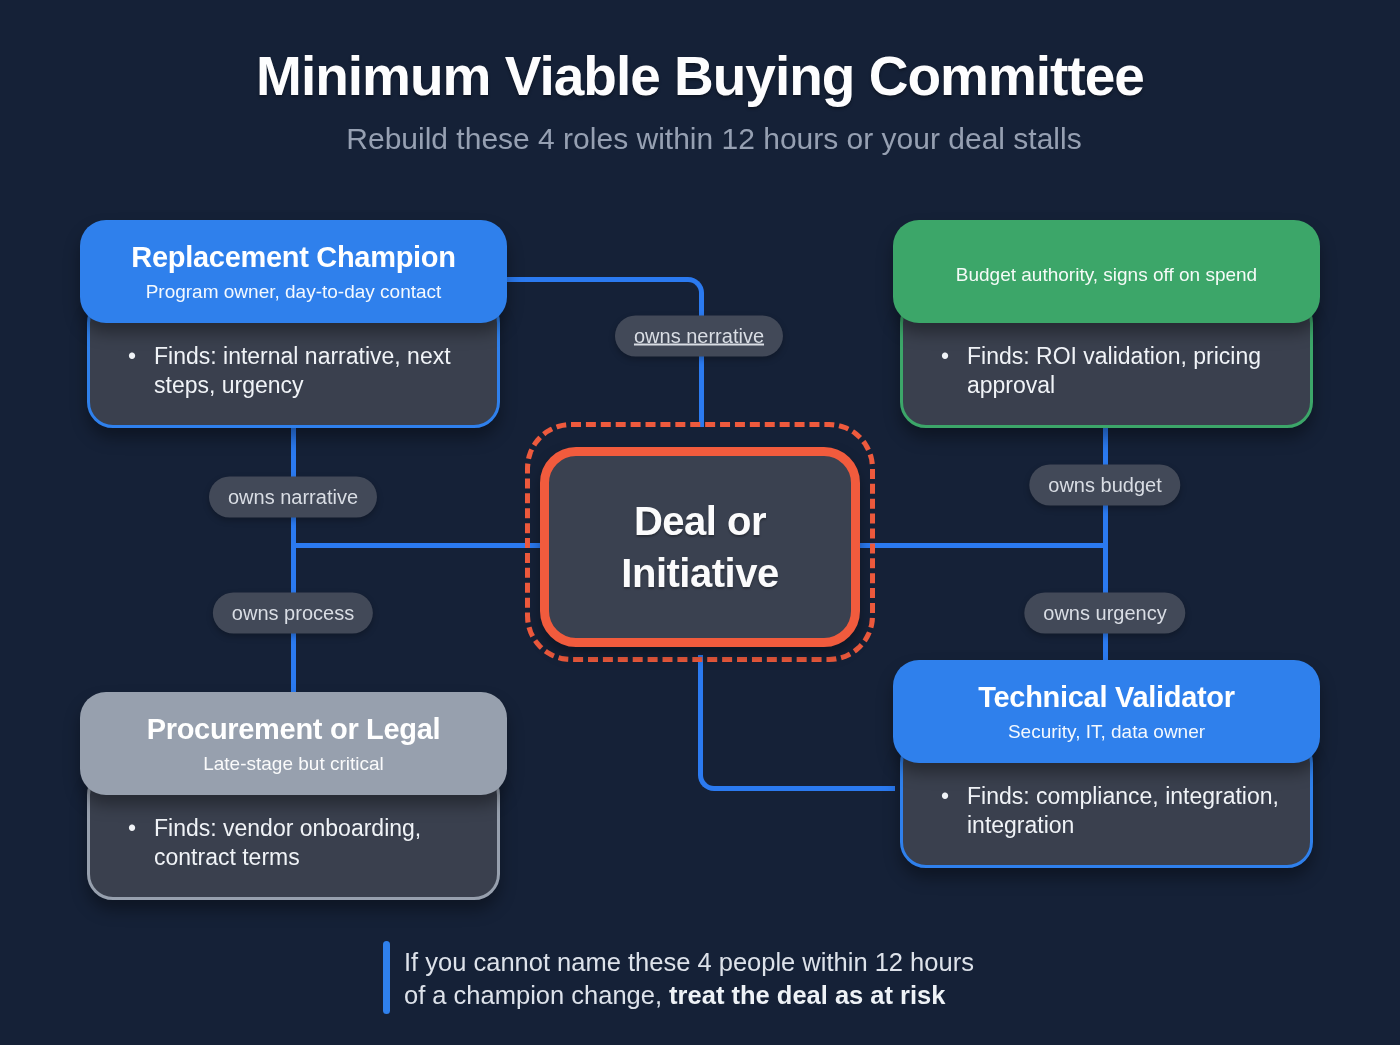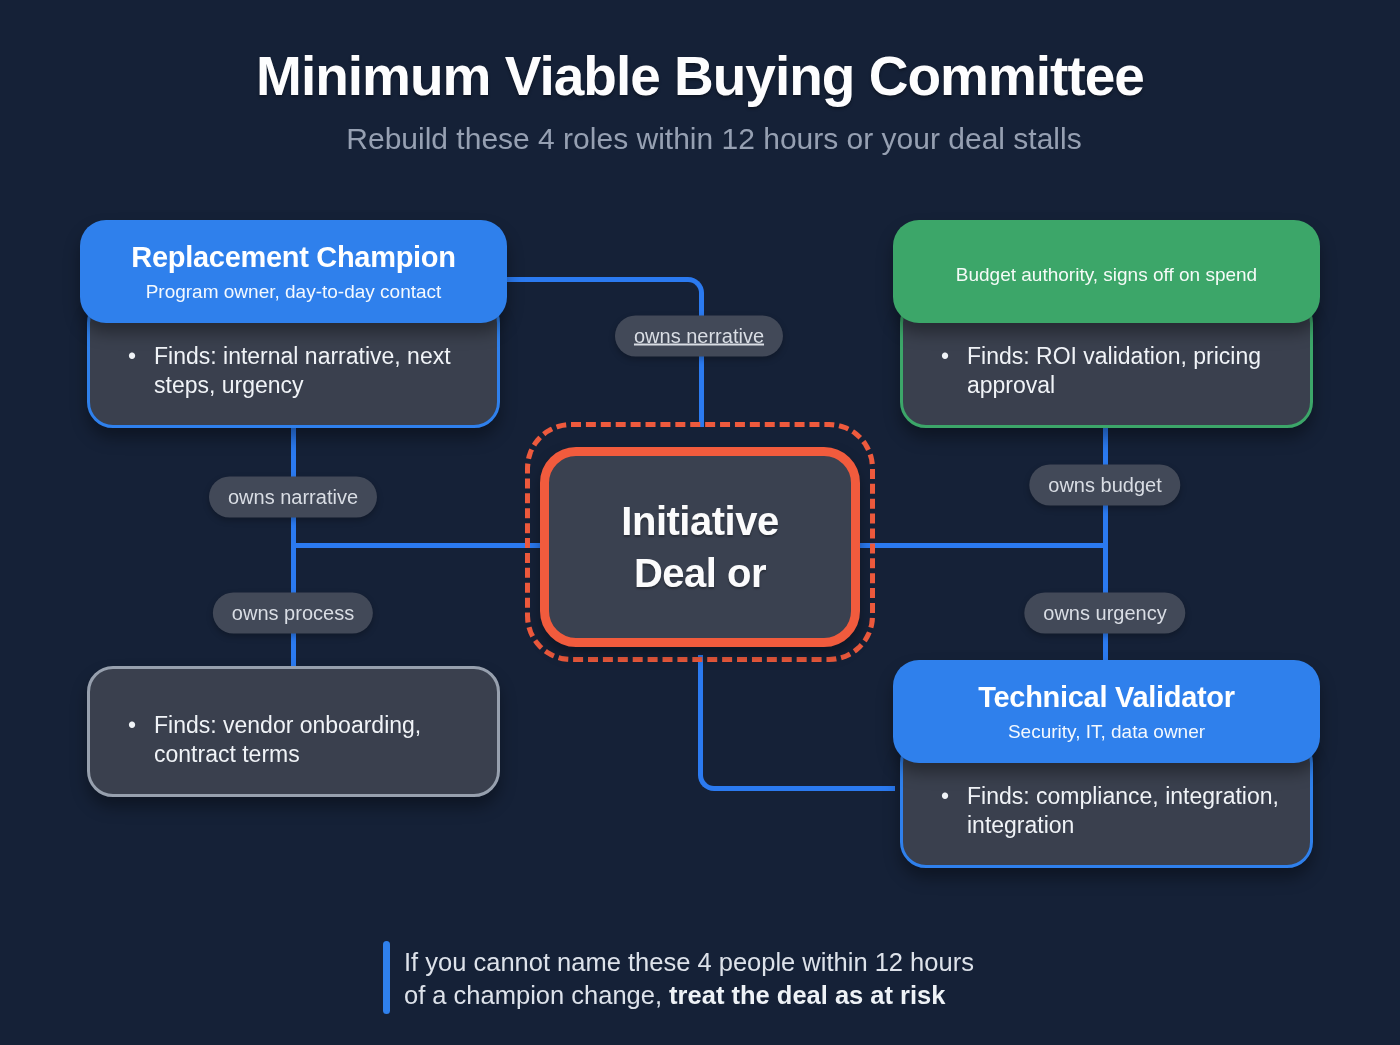--- a/index.html
+++ b/index.html
@@ -111,20 +111,24 @@
     </div>
     <div class="card-body">
       <div class="bullet-row">
         <span class="bullet-dot">•</span>
         <span class="bullet-text">Finds: ROI validation, pricing approval</span>
       </div>
     </div>
   </div>
 
   <div class="card" id="card-procurement-legal" style="--accent: #97a0ae;">
+    <div class="card-header">
+      <div class="card-title">Procurement or Legal</div>
+      <div class="card-subtitle">Late-stage but critical</div>
+    </div>
     <div class="card-body">
       <div class="bullet-row">
         <span class="bullet-dot">•</span>
         <span class="bullet-text">Finds: vendor onboarding, contract terms</span>
       </div>
     </div>
   </div>
 
   <div class="card" id="card-technical-validator" style="--accent: #2f80ec;">
     <div class="card-header">
@@ -134,22 +138,22 @@
     <div class="card-body">
       <div class="bullet-row">
         <span class="bullet-dot">•</span>
         <span class="bullet-text">Finds: compliance, integration, integration</span>
       </div>
     </div>
   </div>
 
   <div class="center-outer"></div>
   <div class="center-inner">
+    <div class="center-line">Deal or</div>
     <div class="center-line">Initiative</div>
-    <div class="center-line">Deal or</div>
   </div>
 
   <div class="footer-bar"></div>
   <div class="footer-text">
     <div>If you cannot name these 4 people within 12 hours</div>
     <div><span>of a champion change, </span><span class="footer-bold">treat the deal as at risk</span></div>
   </div>
 
 </div>
 

